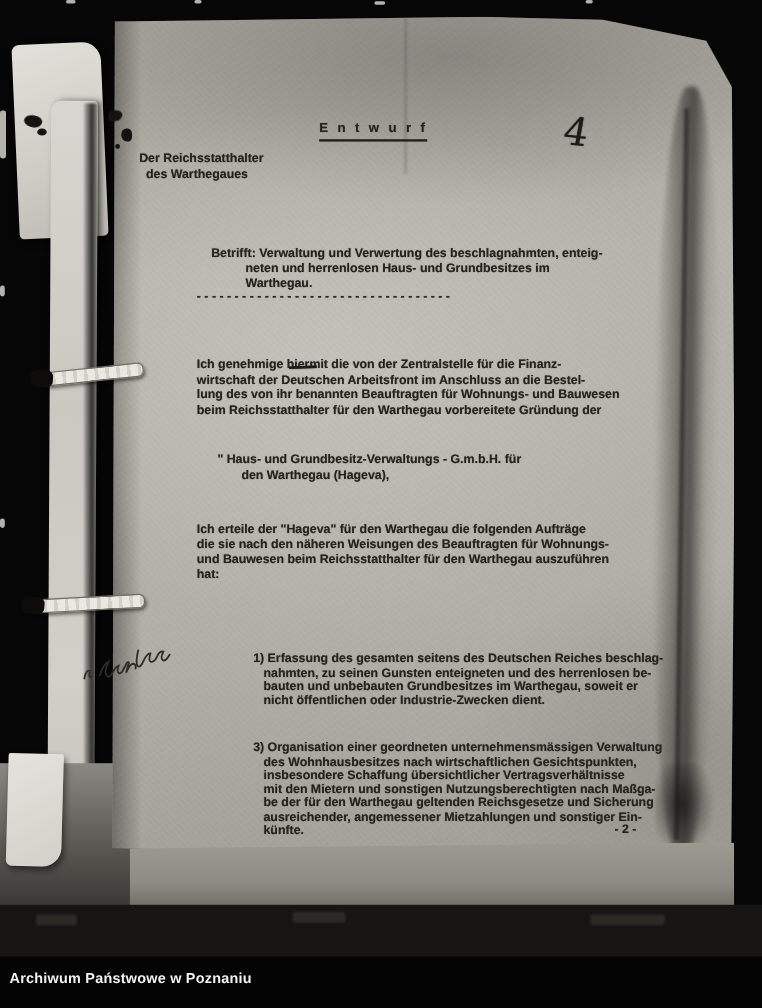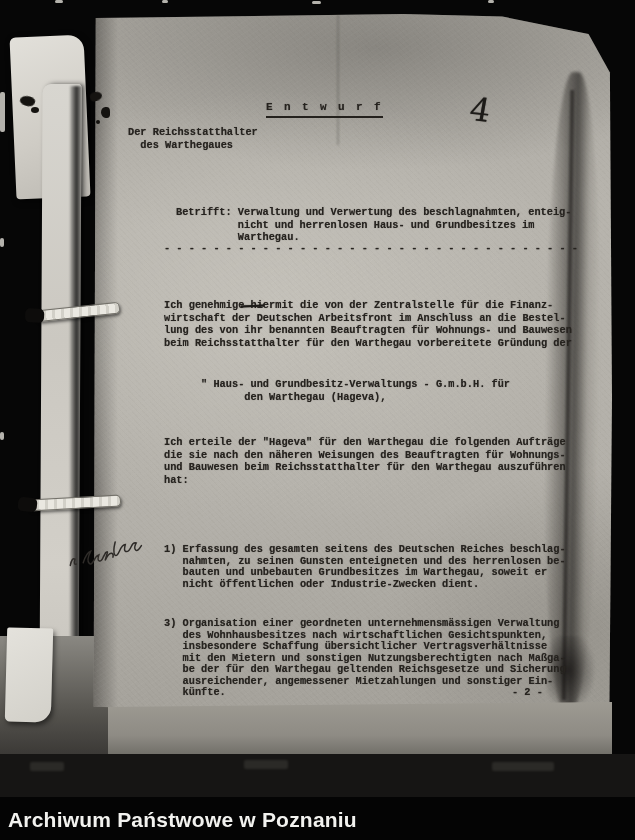--- a/index.html
+++ b/index.html
@@ -91,37 +91,37 @@
   .crease-foot{
     position:absolute;left:546px;top:636px;width:50px;height:76px;
     background:radial-gradient(ellipse at 45% 45%,rgba(18,16,15,.7),rgba(18,16,15,0) 70%);
     filter:blur(1px);
   }
   .ink-blot{position:absolute;background:#151310;filter:blur(.4px);}
 
   
   .tw{
     position:absolute;
-    font-family:Liberation Mono, monospace;
+    font-family:Liberation Sans, sans-serif;
     font-size:10.3px;line-height:12.5px;
     font-weight:700;
     color:#26231f;
     white-space:pre;
     text-shadow:0 0 .8px rgba(38,35,31,.6);
     letter-spacing:0;
   }
   .title{
     font-size:11px;letter-spacing:2.4px;
     padding-bottom:2px;border-bottom:2px solid #24211d;
   }
-  .sender{line-height:13px;margin-left:12px;}
+  .sender{line-height:13px;}
   .bodycol{left:164px;top:274px;width:440px;}
   .bodycol .blk{white-space:pre;}
   .mt4{margin-top:4px;} .mt8{margin-top:8px;} .mt3{margin-top:3px;}
-  .items .blk{line-height:11.5px;}
+  .items .blk{line-height:11.5px;margin-left:47px;}
   .strike{
     position:absolute;height:2px;background:#1d1b18;
     transform:rotate(-2deg);box-shadow:0 0 1px rgba(29,27,24,.8);
   }
 
   
   .hand4{
     position:absolute;left:470px;top:94px;
     font-family:"DejaVu Serif",serif;
     font-size:32px;color:#1d1b18;
@@ -142,21 +142,21 @@
   .pin{
     position:absolute;left:-11px;top:-2px;width:19px;height:14px;
     background:#0d0c0b;border-radius:5px;transform:rotate(9deg);
   }
 
   
   .footer-bar{position:absolute;left:0;top:797px;width:635px;height:43px;background:#040404;}
   .footer-label{
     position:absolute;left:8px;top:808px;
     font-family:"Liberation Sans",sans-serif;
-    font-weight:bold;font-size:21px;letter-spacing:.2px;
+    font-weight:bold;font-size:12px;letter-spacing:.2px;
     color:#f2f2ef;
   }
 </style>
 </head>
 <body>
 
 <div class="edge-speck" style="left:55px;top:0;width:8px;height:3px;"></div>
 <div class="edge-speck" style="left:162px;top:0;width:6px;height:3px;"></div>
 <div class="edge-speck" style="left:312px;top:1px;width:9px;height:3px;"></div>
 <div class="edge-speck" style="left:488px;top:0;width:6px;height:3px;"></div>
@@ -188,21 +188,21 @@
 <div class="dark-band">
   <div class="faint-mark" style="left:30px;top:8px;width:34px;height:9px;"></div>
   <div class="faint-mark" style="left:244px;top:6px;width:44px;height:9px;"></div>
   <div class="faint-mark" style="left:492px;top:8px;width:62px;height:9px;"></div>
 </div>
 
 <div class="tw title" style="left:266px;top:101px;">E n t w u r f</div>
 <div class="tw sender" style="left:116px;top:126px;">Der Reichsstatthalter
   des Warthegaues</div>
 <div class="tw" style="left:176px;top:206px;">Betrifft: Verwaltung und Verwertung des beschlagnahmten, enteig-
-          nicht und herrenlosen Haus- und Grundbesitzes im
+          neten und herrenlosen Haus- und Grundbesitzes im
           Warthegau.</div>
 <div class="tw" style="left:164px;top:242px;">- - - - - - - - - - - - - - - - - - - - - - - - - - - - - - - - - -</div>
 
 <div class="tw bodycol">
   <div class="blk">Ich genehmige hiermit die von der Zentralstelle für die Finanz-
 wirtschaft der Deutschen Arbeitsfront im Anschluss an die Bestel-
 lung des von ihr benannten Beauftragten für Wohnungs- und Bauwesen
 beim Reichsstatthalter für den Warthegau vorbereitete Gründung der</div>
   <div class="blk mt4">      " Haus- und Grundbesitz-Verwaltungs - G.m.b.H. für
              den Warthegau (Hageva),</div>

